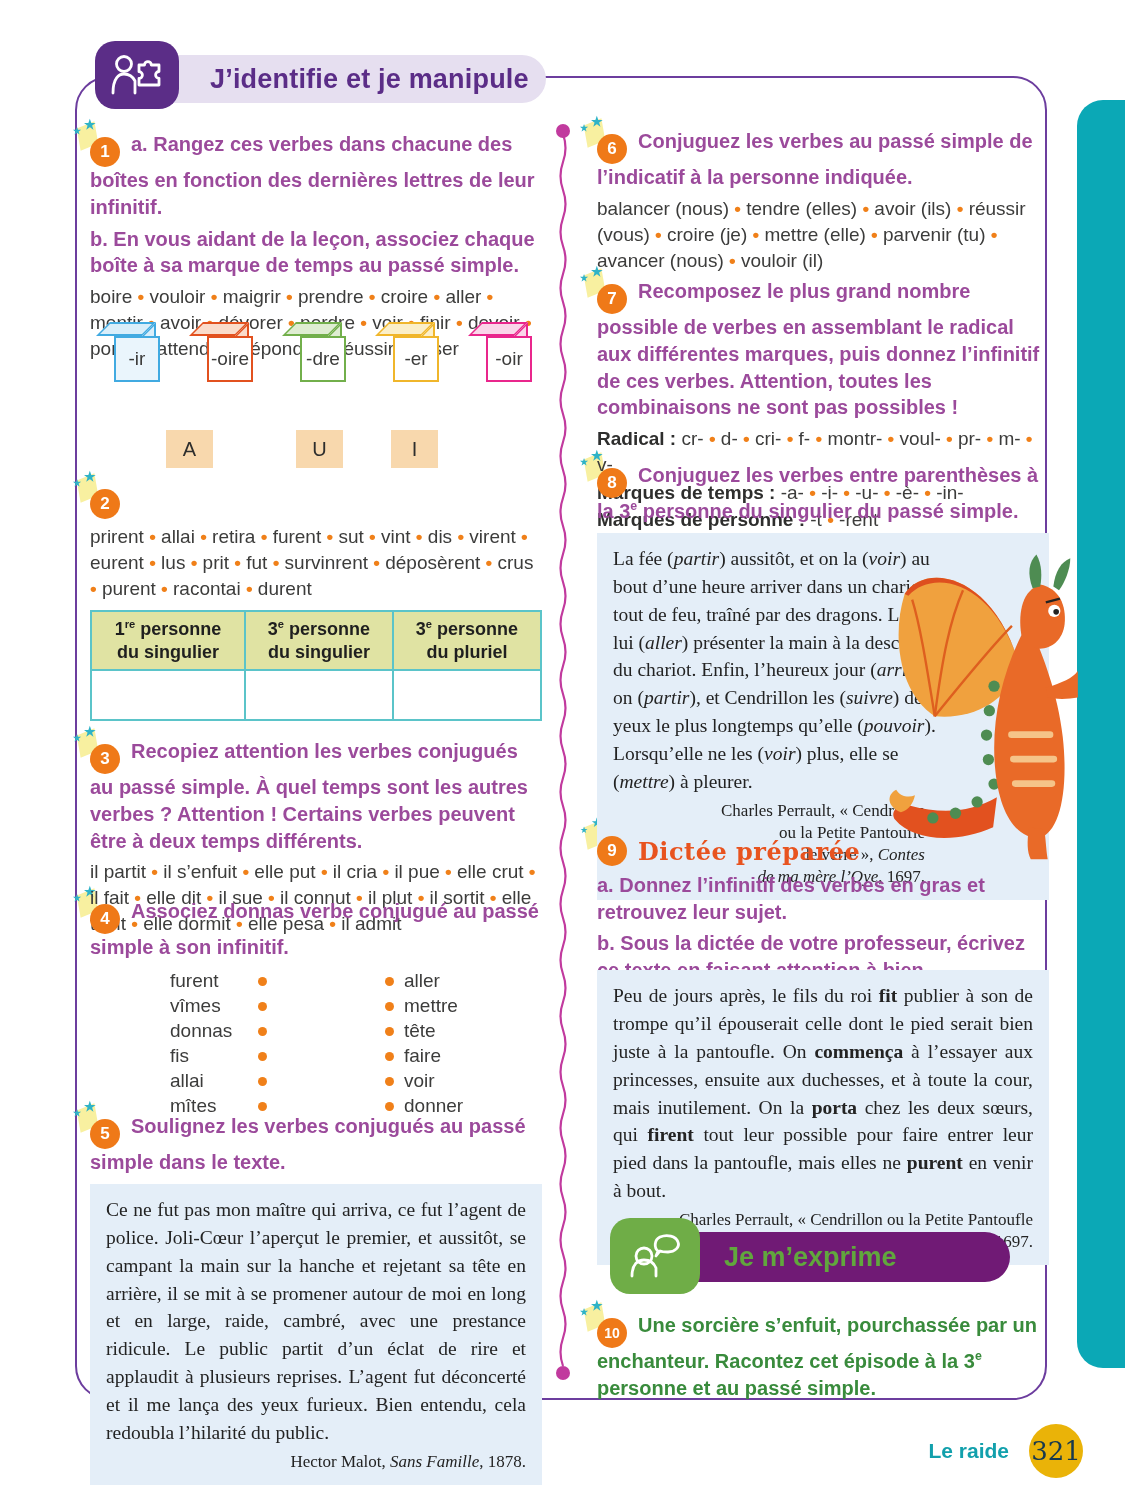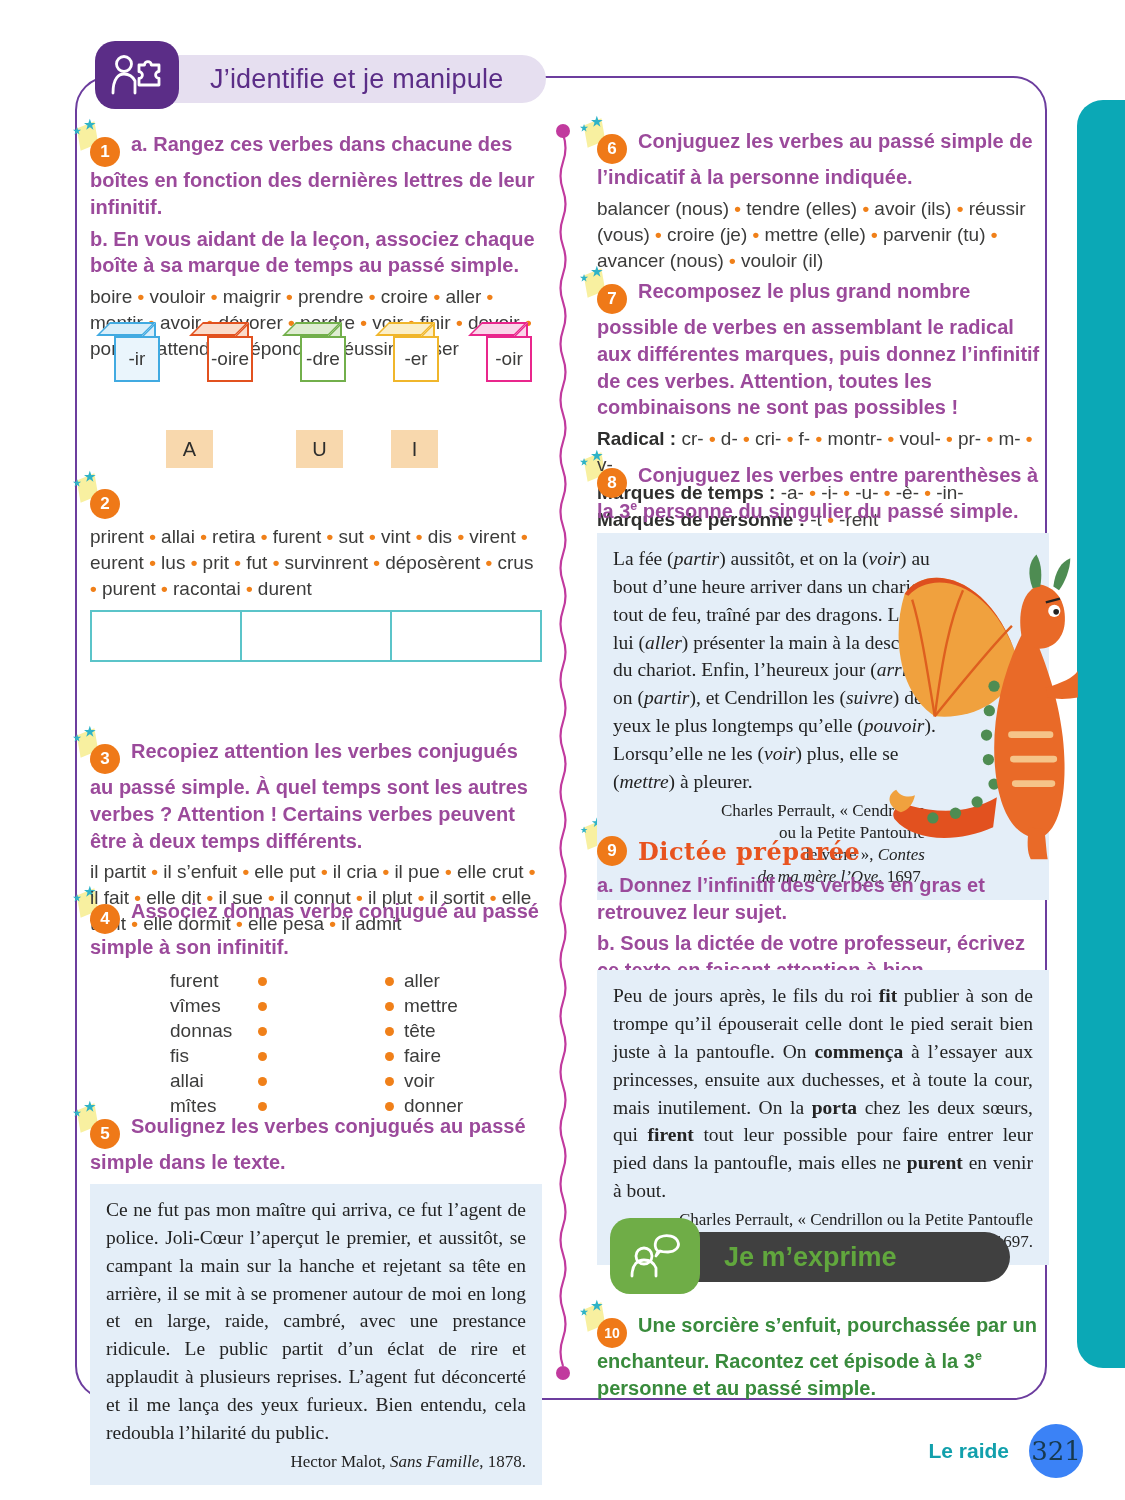--- a/index.html
+++ b/index.html
@@ -5,21 +5,21 @@
   html,body{margin:0;padding:0;background:#fff;}
   .page{position:relative;width:1125px;height:1500px;background:#fff;overflow:hidden;
         font-family:"Liberation Sans",sans-serif;color:#3C3C3B;}
   .content-border{position:absolute;left:75px;top:76px;width:968px;height:1320px;
         border:2.5px solid #6C3D9E;border-radius:34px;z-index:0;}
   .teal-tab{position:absolute;left:1077px;top:100px;width:48px;height:1268px;
         background:#0BA8B6;border-radius:26px 0 0 26px;z-index:1;}
   
   .header-pill{position:absolute;left:150px;top:55px;width:396px;height:48px;
         background:#E6DFF0;border-radius:26px;z-index:2;display:flex;align-items:center;}
-  .header-pill .ttl{padding-left:60px;font-size:27px;font-weight:normal;color:#5B2D87;letter-spacing:.2px;}
+  .header-pill .ttl{padding-left:60px;font-size:27px;font-weight:bold;color:#5B2D87;letter-spacing:.2px;}
   .header-icon{position:absolute;left:95px;top:41px;width:84px;height:68px;background:#5B2D87;
         border-radius:20px;z-index:3;display:flex;align-items:center;justify-content:center;}
   
   .col-left{position:absolute;left:90px;top:125px;width:452px;z-index:2;}
   .col-right{position:absolute;left:597px;top:120px;width:452px;z-index:2;}
   .ex{position:absolute;left:0;width:100%;}
   
   .exbadge{position:relative;display:inline-flex;margin-right:11px;vertical-align:-6px;}
   .num{width:30px;height:30px;border-radius:50%;background:#EF7918;color:#fff;
         font-weight:bold;font-size:17px;display:flex;align-items:center;justify-content:center;}
@@ -65,29 +65,29 @@
   .quote{background:#E4EEF8;font-family:"Liberation Serif",serif;font-size:19.5px;line-height:1.43;
         color:#232323;padding:12px 16px;text-align:justify;margin-top:8px;position:relative;}
   .attr{font-size:17px;text-align:right;margin-top:4px;white-space:pre-line;line-height:1.3;}
   .q8 .q8-text{width:338px;text-align:left;}
   .q8 .attr{width:312px;}
   .dragon{position:absolute;right:-30px;top:12px;width:200px;height:320px;z-index:3;}
   
   .dictee-h{display:flex;align-items:center;gap:11px;margin-bottom:6px;}
   .dictee-ttl{font-family:"DejaVu Serif",serif;font-weight:bold;font-size:24px;color:#E8531F;letter-spacing:.5px;}
   
-  .jem-pill{position:absolute;left:55px;top:14px;width:358px;height:50px;background:#404040;
+  .jem-pill{position:absolute;left:55px;top:14px;width:358px;height:50px;background:#701a75;
         border-radius:26px;display:flex;align-items:center;}
   .jem-pill .ttl{padding-left:72px;font-size:27px;font-weight:bold;color:#61A73D;}
   .jem-icon{position:absolute;left:13px;top:0;width:90px;height:76px;background:#6FAD47;
         border-radius:20px;display:flex;align-items:center;justify-content:center;}
   
   .footer{position:absolute;top:1424px;right:42px;display:flex;align-items:center;gap:20px;z-index:2;}
   .footer .sec{color:#12A0AC;font-weight:bold;font-size:21px;}
-  .pagenum{width:54px;height:54px;border-radius:50%;background:#3b82f6;display:flex;align-items:center;
+  .pagenum{width:54px;height:54px;border-radius:50%;background:#eab308;display:flex;align-items:center;
         justify-content:center;font-family:"DejaVu Serif",serif;font-size:26px;color:#17394E;}
   .divider{position:absolute;left:556px;top:124px;z-index:1;}
 </style>
 </head>
 <body>
 
 <div class="page">
   <div class="content-border"></div>
   <div class="teal-tab"></div>
 
@@ -162,20 +162,34 @@
             <span class="sparkles">
               <span class="note"></span>
               <span class="s1">★</span>
               <span class="s2">★</span>
             </span>
             <span class="num">2</span>
           </span></p>
       <p class="vlist">prirent<span class="bull"> • </span>allai<span class="bull"> • </span>retira<span class="bull"> • </span>furent<span class="bull"> • </span>sut<span class="bull"> • </span>vint<span class="bull"> • </span>dis<span class="bull"> • </span>virent<span class="bull"> • </span>eurent<span class="bull"> • </span>lus<span class="bull"> • </span>prit<span class="bull"> • </span>fut<span class="bull"> • </span>survinrent<span class="bull"> • </span>déposèrent<span class="bull"> • </span>crus<span class="bull"> • </span>purent<span class="bull"> • </span>racontai<span class="bull"> • </span>durent</p>
       <table class="t2">
         <tbody>
+            <tr>
+          <th>
+                <div>1<sup>re</sup> personne</div>
+                <div>du singulier</div>
+              </th>
+          <th>
+                <div>3<sup>e</sup> personne</div>
+                <div>du singulier</div>
+              </th>
+          <th>
+                <div>3<sup>e</sup> personne</div>
+                <div>du pluriel</div>
+              </th>
+        </tr>
         <tr>
           <td></td>
           <td></td>
           <td></td>
         </tr>
       </tbody>
         </table>
     </div>
 
     <div class="ex" id="ex3" style="top:613px">

